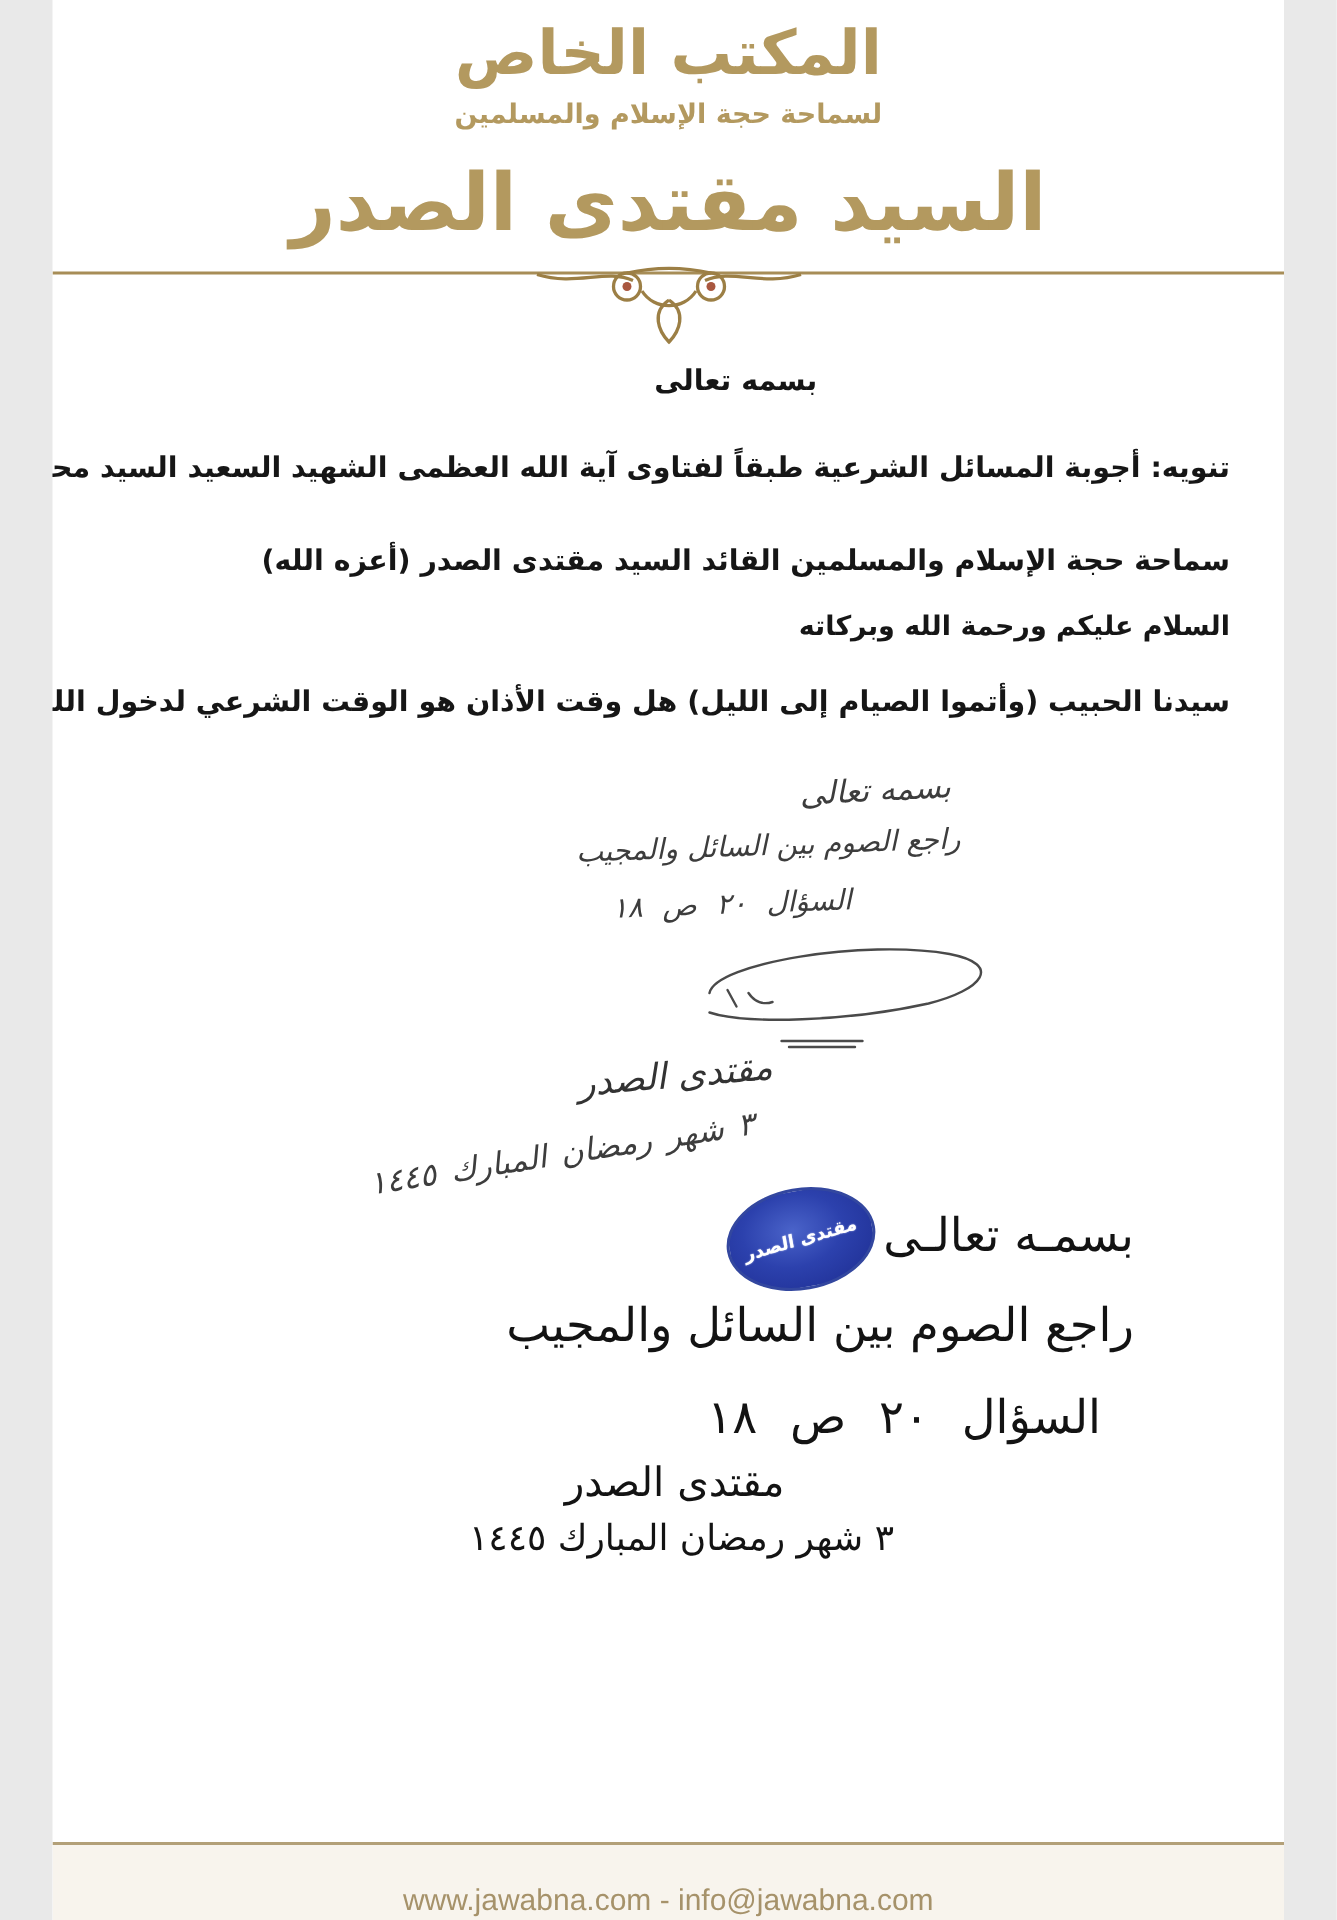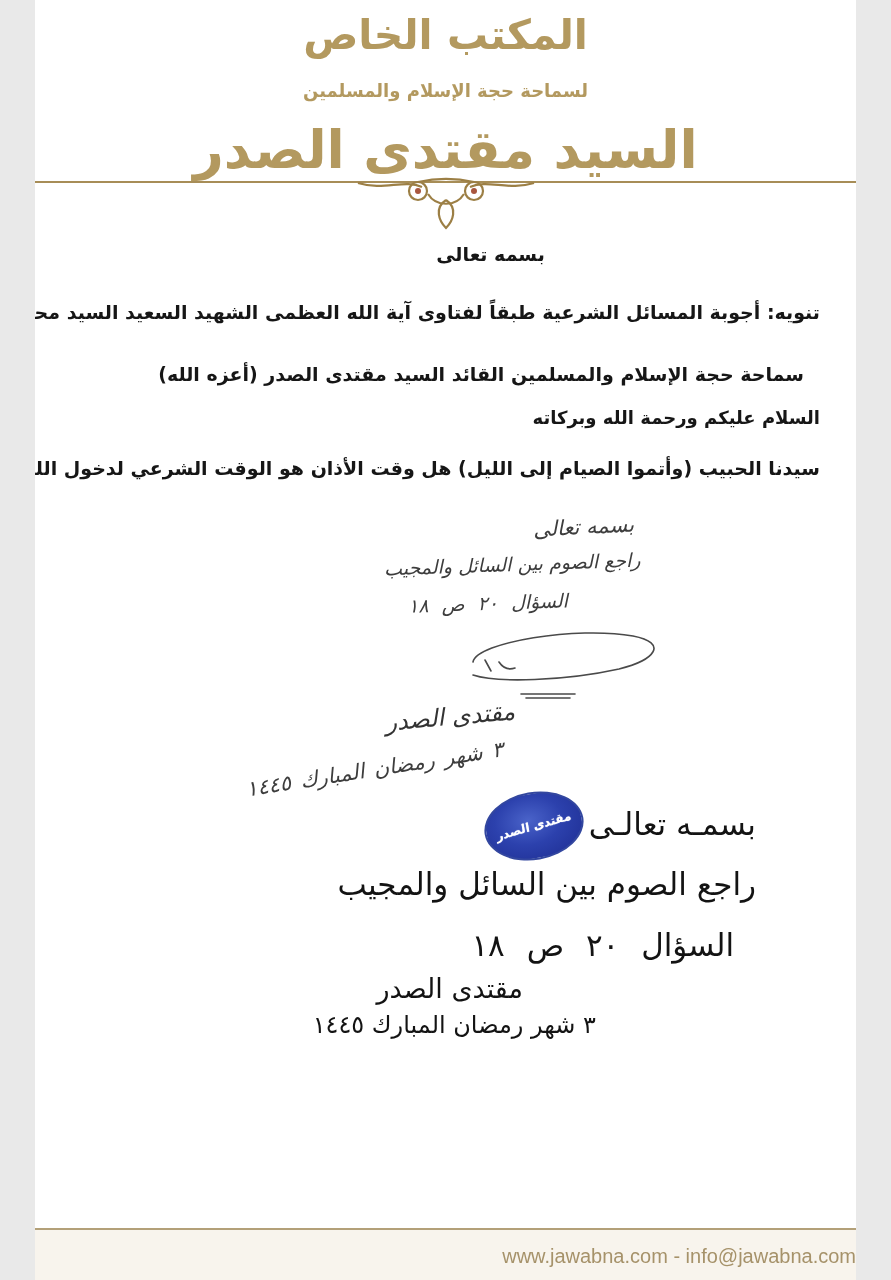--- a/index.html
+++ b/index.html
@@ -10,30 +10,30 @@
     background:#ffffff;
     overflow:hidden;
     font-family:"DejaVu Sans",sans-serif;
   }
   
   .letterhead{
     position:absolute;top:14px;left:0;right:0;
     text-align:center;color:#b3995f;direction:rtl;
   }
   .lh1{font-size:41px;font-weight:bold;line-height:1.05;letter-spacing:-1px;}
-  .lh2{font-size:18px;font-weight:bold;margin-top:23px;}
+  .lh2{font-size:18px;font-weight:bold;margin-top:9px;}
   .lh3{font-size:53px;font-weight:bold;margin-top:18px;letter-spacing:-2px;}
   
   .divider-line{position:absolute;top:181px;left:0;width:891px;height:2px;background:#a78d57;}
   .ornament{position:absolute;top:176px;left:50%;transform:translateX(-50%);}
   
   .typed{position:absolute;direction:rtl;text-align:right;color:#161616;font-weight:bold;white-space:nowrap;}
   .basmala{top:243px;left:90px;right:0;text-align:center;font-size:19px;}
   .notice{top:301px;right:36px;font-size:19px;}
-  .addressee{top:363px;right:52px;font-size:19px;}
+  .addressee{top:363px;right:36px;font-size:19px;}
   .salutation{top:407px;right:36px;font-size:18px;text-align:right;}
   .question{top:457px;right:36px;font-size:19px;}
   
   .hw{position:absolute;direction:rtl;white-space:nowrap;color:#3d3d3d;
       font-style:italic;font-weight:500;}
   .hw1{top:515px;right:222px;font-size:21px;transform:rotate(-3deg);}
   .hw2{top:553px;right:216px;font-size:19px;transform:rotate(-2deg);}
   .hw3{top:592px;right:288px;font-size:19px;transform:rotate(-2deg);word-spacing:7px;}
   .sig-name{top:703px;right:341px;font-size:24px;transform:rotate(-5deg);color:#333;}
   .sig-date{top:737px;right:353px;font-size:21px;transform:rotate(-9deg);transform-origin:right center;word-spacing:3px;}
@@ -57,21 +57,21 @@
   .t2{top:866px;right:100px;font-size:31px;}
   .t3{top:927px;right:122px;font-size:31px;word-spacing:12px;}
   .t4{top:973px;right:333px;font-size:27px;}
   .t5{top:1011px;right:260px;font-size:24px;}
   
   .footer{
     position:absolute;left:0;right:0;top:1228px;bottom:0;
     background:#f8f4ed;border-top:2px solid #b3a078;
   }
   .footer-text{
-    margin-top:15px;text-align:right;color:#a6926a;font-size:20px;
+    margin-top:26px;text-align:center;color:#a6926a;font-size:20px;
     font-family:"Liberation Sans","DejaVu Sans",sans-serif;
   }
 </style>
 </head>
 <body>
 
 <div class="page">
 
   <div class="letterhead">
     <div class="lh1">المكتب الخاص</div>

